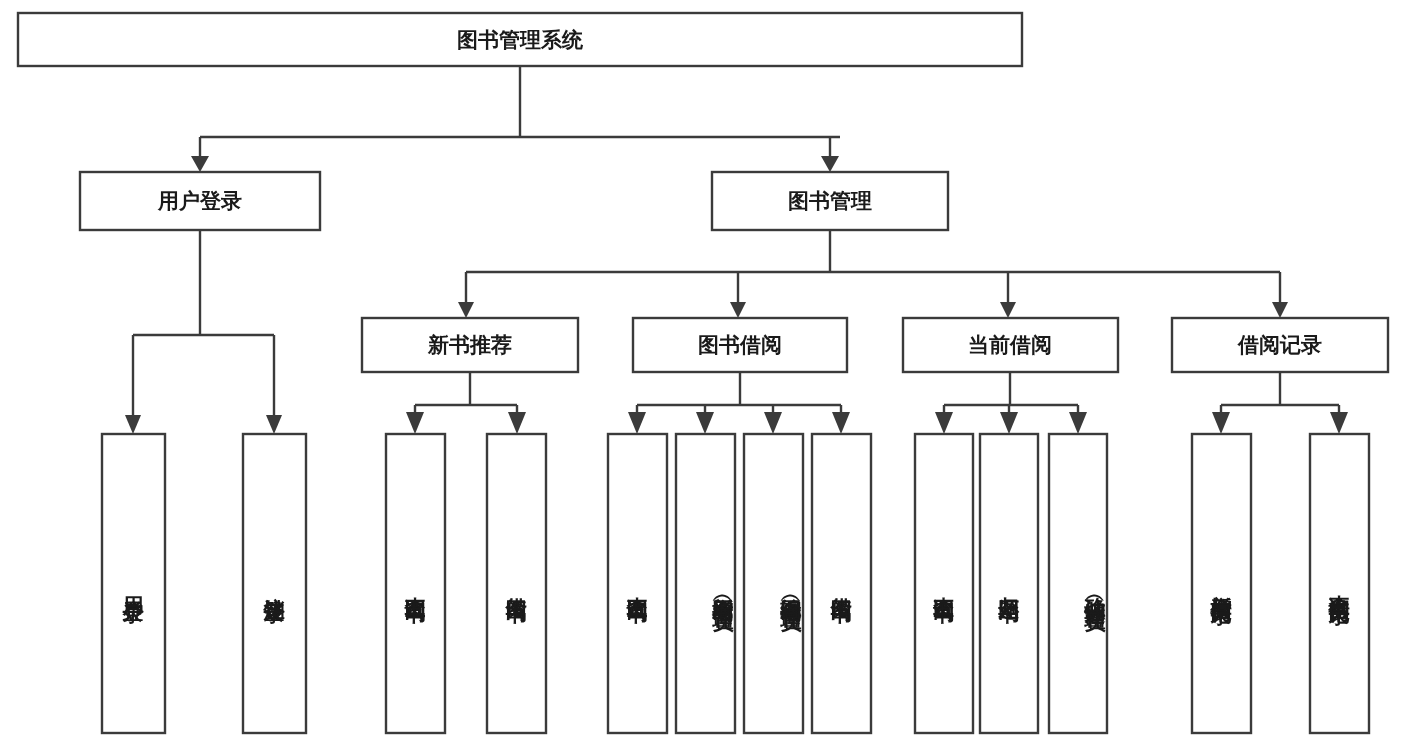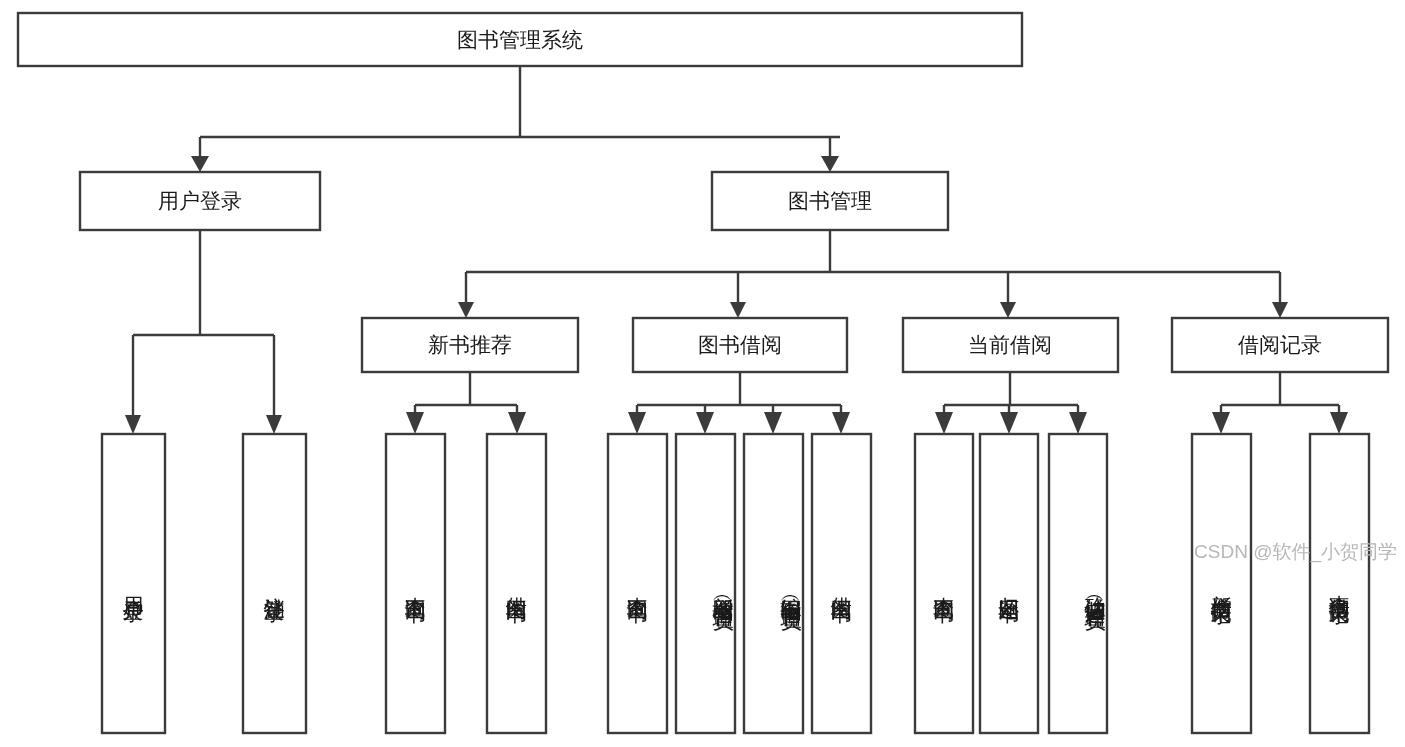--- a/index.html
+++ b/index.html
@@ -11,20 +11,21 @@
     width: 1405px;
     height: 747px;
     font-family: "Liberation Sans", "DejaVu Sans", sans-serif;
     overflow: hidden;
   }
   #diagram-root {
     position: relative;
     width: 1405px;
     height: 569px;
     background: #ffffff;
+    font-weight: bold;
   }
   svg.diagram-canvas {
     position: absolute;
     left: 0;
     top: 0;
     width: 1405px;
     height: 747px;
   }
   .node-box {
     fill: #ffffff;
@@ -209,15 +210,14 @@
   <div class="node-label-v" style="left:608px; top:434px; width:59px; height:299px;">查询图书</div>
   <div class="node-label-v" style="left:676px; top:434px; width:59px; height:299px; align-items:flex-start; padding-top:10px; box-sizing:border-box;">新增图书（管理员）</div>
   <div class="node-label-v" style="left:744px; top:434px; width:59px; height:299px; align-items:flex-start; padding-top:10px; box-sizing:border-box;">编辑图书（管理员）</div>
   <div class="node-label-v" style="left:812px; top:434px; width:59px; height:299px;">借阅图书</div>
   <div class="node-label-v" style="left:915px; top:434px; width:58px; height:299px;">查询图书</div>
   <div class="node-label-v" style="left:980px; top:434px; width:58px; height:299px;">归还图书</div>
   <div class="node-label-v" style="left:1049px; top:434px; width:58px; height:299px; align-items:flex-start; padding-top:10px; box-sizing:border-box;">确认归还（管理员）</div>
   <div class="node-label-v" style="left:1192px; top:434px; width:59px; height:299px;">新增借阅记录</div>
   <div class="node-label-v" style="left:1310px; top:434px; width:59px; height:299px;">查询借阅记录</div>
 
-  <div class="watermark">CSDN @软件_小贺同学</div>
 
 </div>
 
 </body></html>

